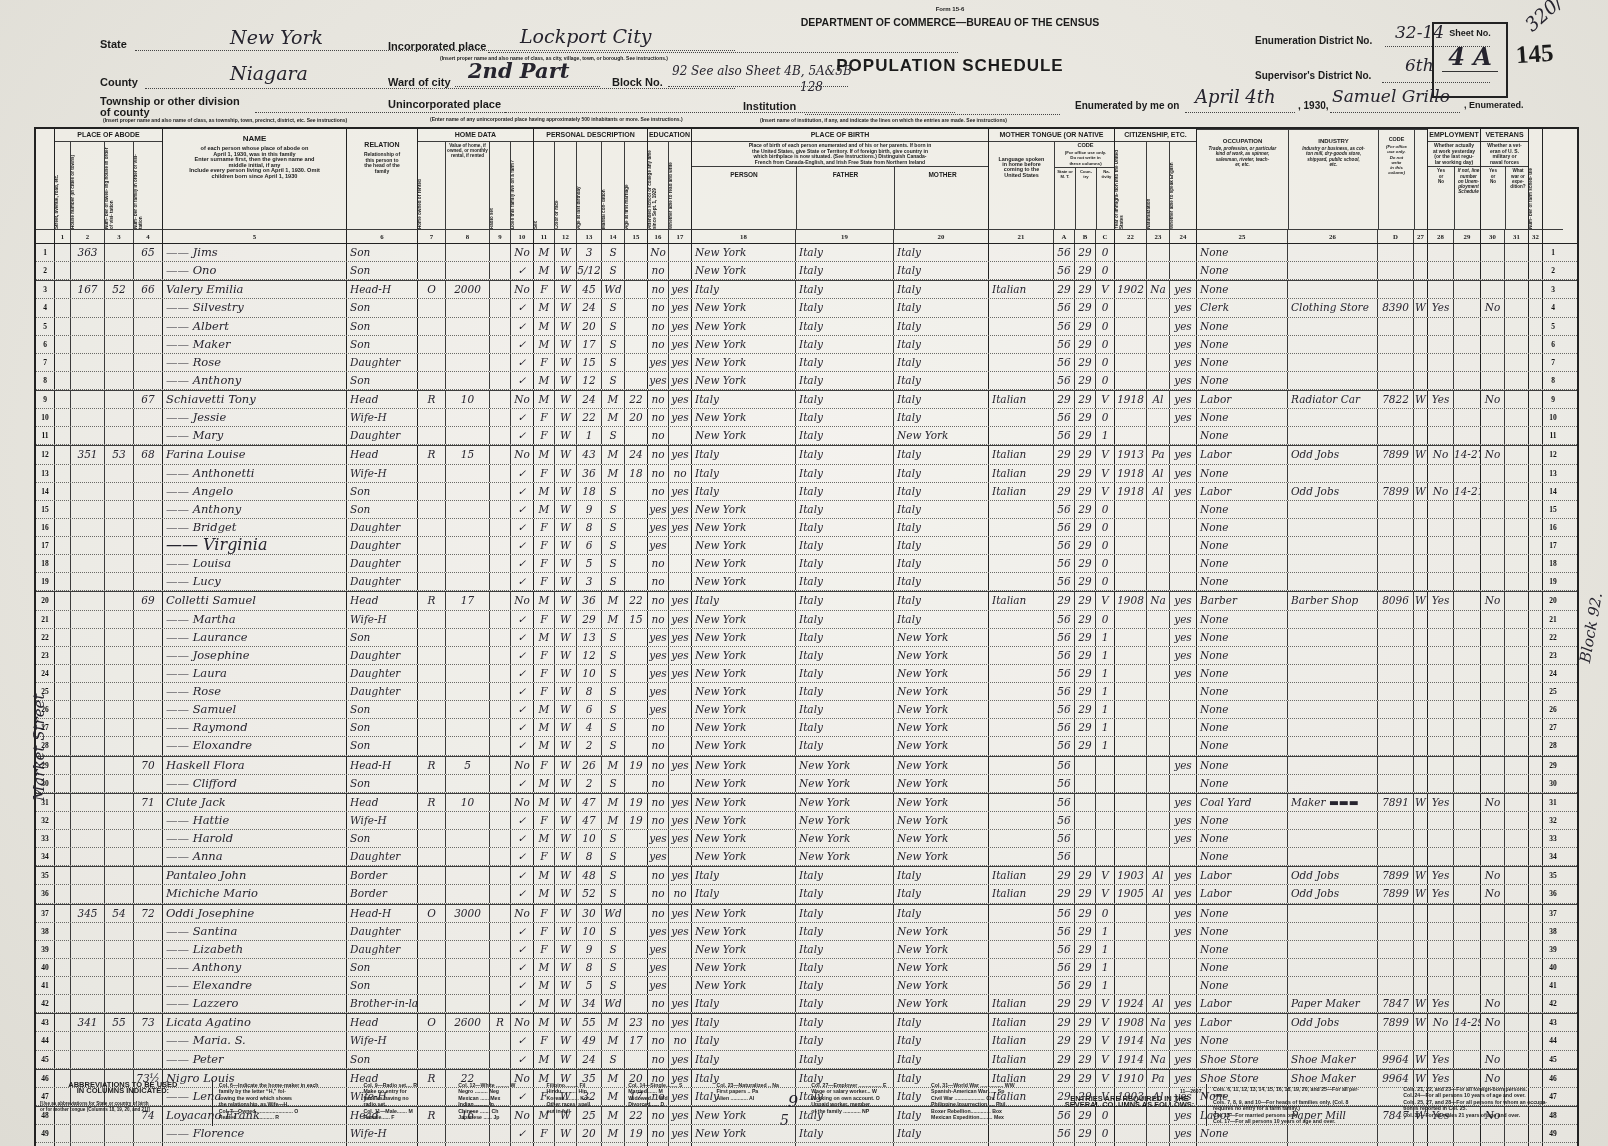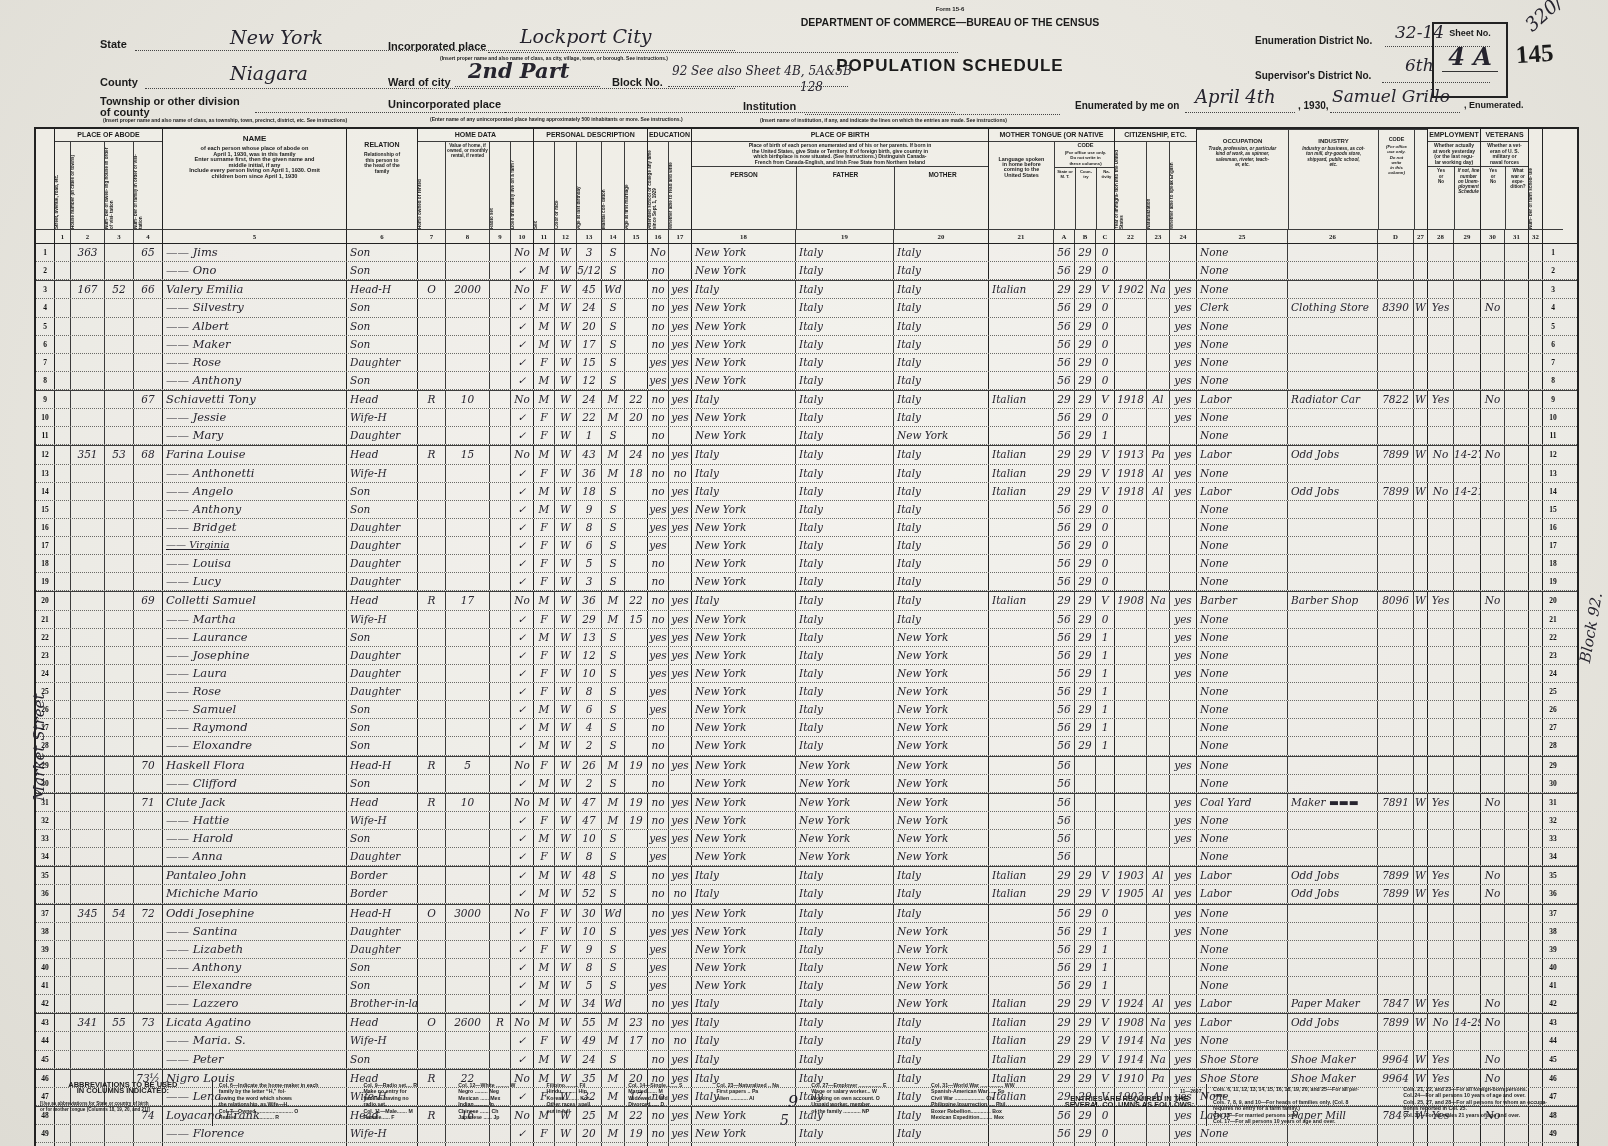--- a/index.html
+++ b/index.html
@@ -967,21 +967,21 @@
         <div class="bcell" style="width: 24px;"></div>
         <div class="bcell thickL" style="width: 15px;"></div>
         <div class="bcell linenum thickL" style="width: 21px; border-right: none;">16</div>
       </div>
       <div class="brow">
         <div class="bcell linenum" style="width: 19px;">17</div>
         <div class="bcell thickL" style="width: 17px;"></div>
         <div class="bcell" style="width: 34px;"></div>
         <div class="bcell" style="width: 29px;"></div>
         <div class="bcell" style="width: 29px;"></div>
-        <div class="bcell thickL ltxt" style="width: 185px; font-size: 10px; text-decoration: underline;">——  Virginia</div>
+        <div class="bcell thickL ltxt" style="width: 185px; font-size: 16px;">——  Virginia</div>
         <div class="bcell thickL ltxt" style="width: 72px;">Daughter</div>
         <div class="bcell thickL" style="width: 29px;"></div>
         <div class="bcell" style="width: 44px;"></div>
         <div class="bcell" style="width: 21px;"></div>
         <div class="bcell" style="width: 23px;">✓</div>
         <div class="bcell thickL" style="width: 22px;">F</div>
         <div class="bcell" style="width: 22px;">W</div>
         <div class="bcell" style="width: 25px;">6</div>
         <div class="bcell" style="width: 23px;">S</div>
         <div class="bcell" style="width: 23px;"></div>

